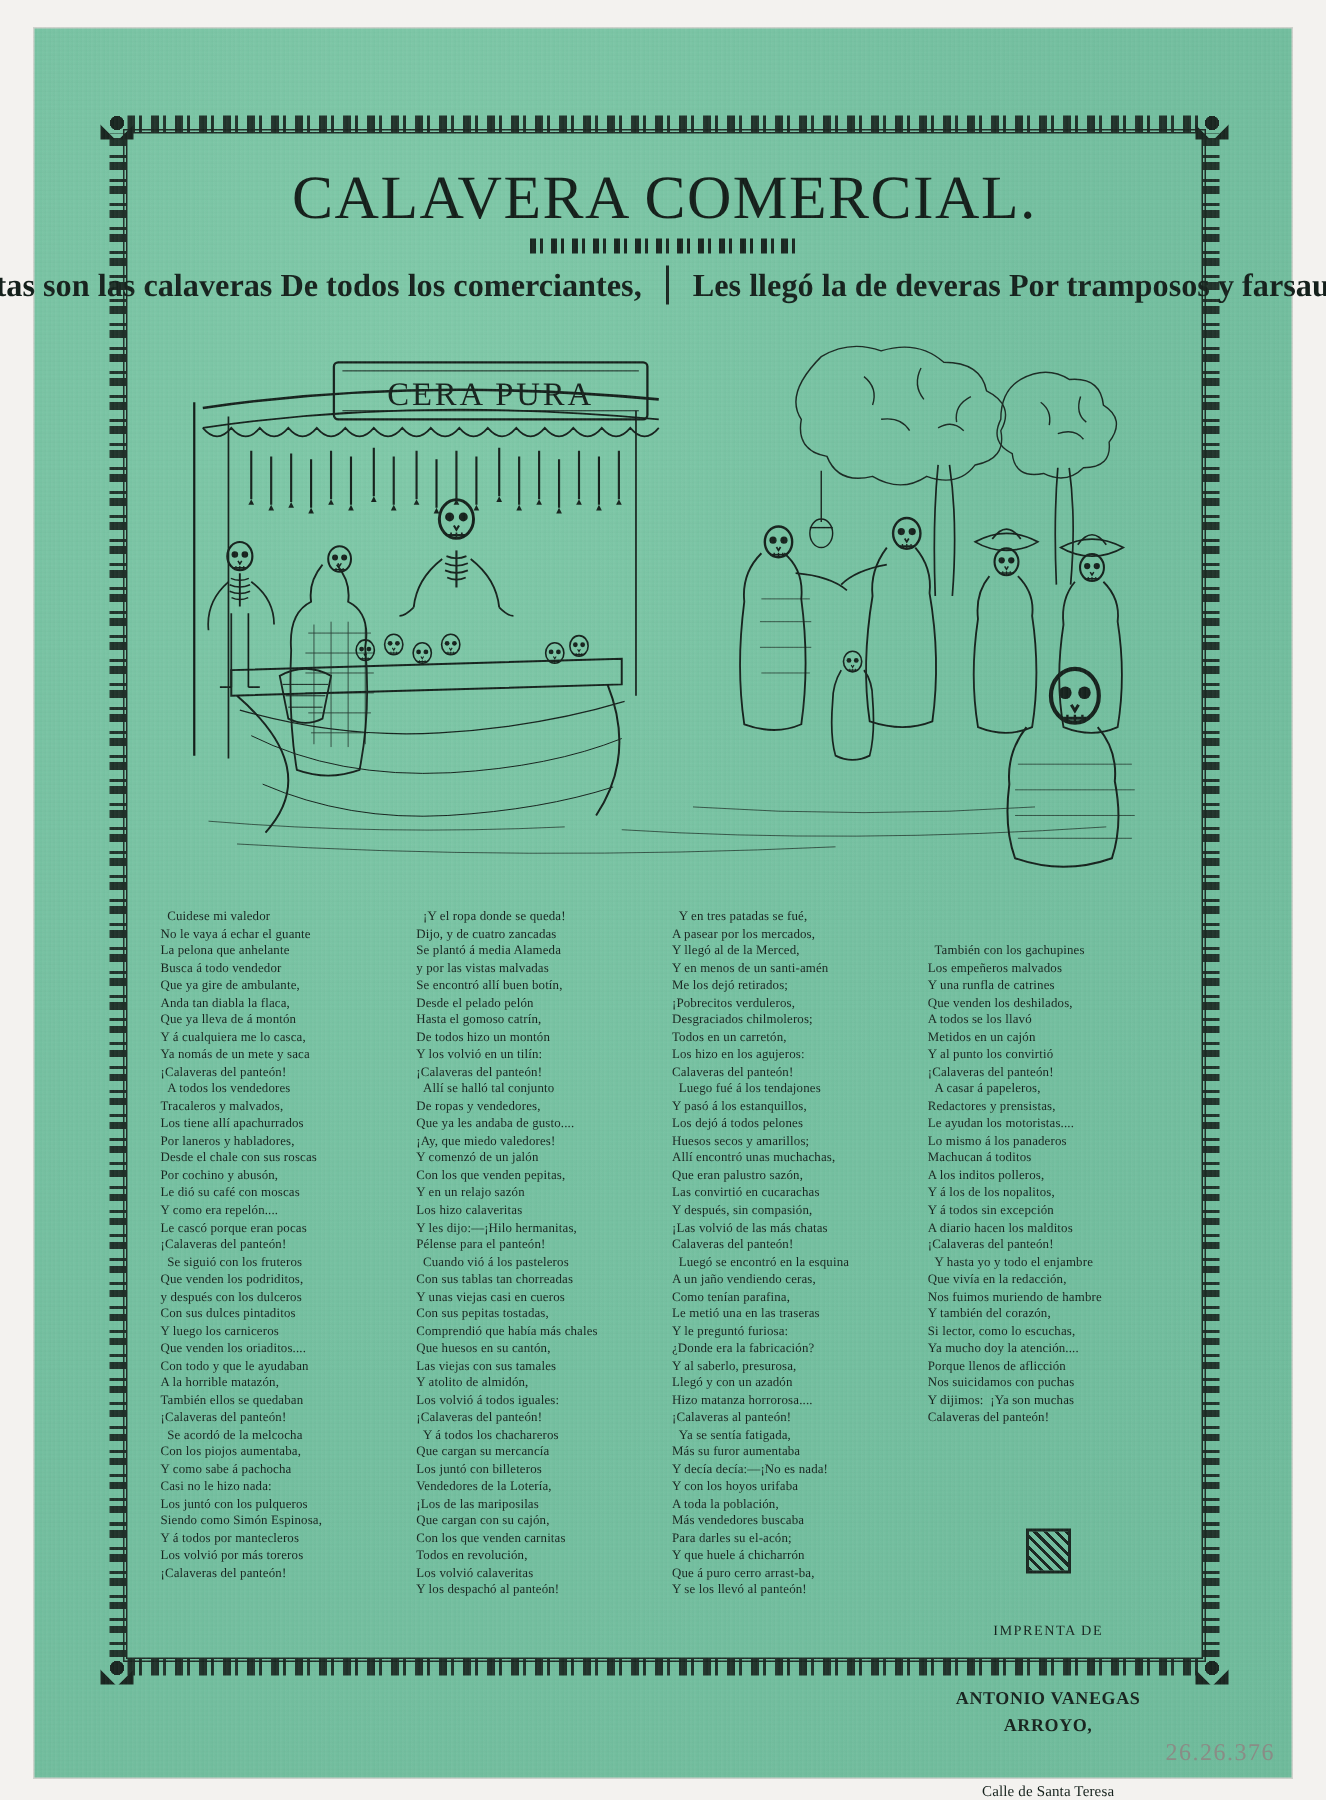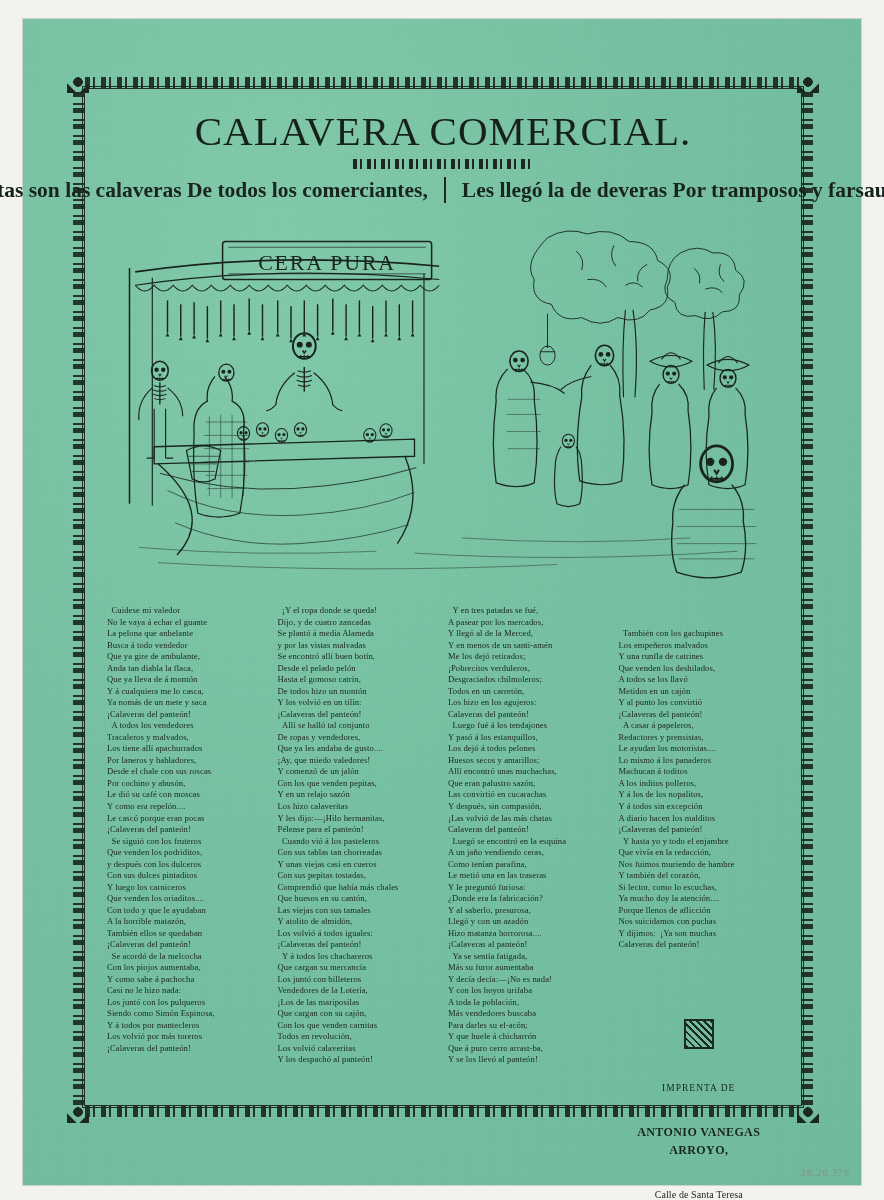--- a/index.html
+++ b/index.html
@@ -188,21 +188,21 @@
     border: 2px solid #17241e;
     background:
       repeating-linear-gradient(45deg, #17241e 0 2px, transparent 2px 5px);
   }
 
   
   #accession {
     position: absolute;
     right: 34px;
     bottom: 22px;
-    font-size: 10px;
+    font-size: 16px;
     color: #8a8c86;
     font-family: "Liberation Serif", serif;
     letter-spacing: 1px;
   }
 </style>
 </head>
 <body>
 
 <div id="page">
 

